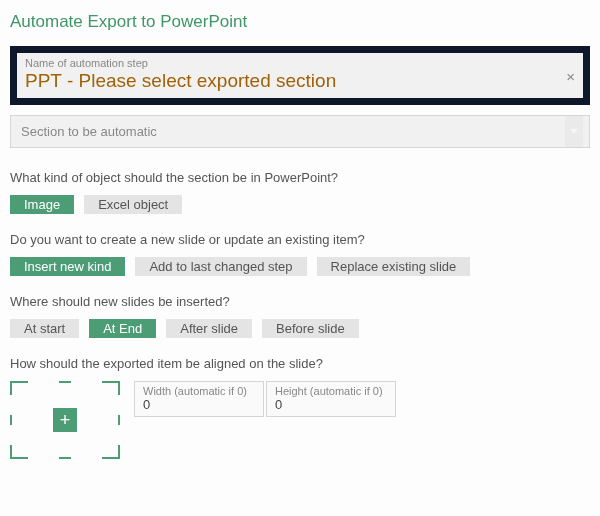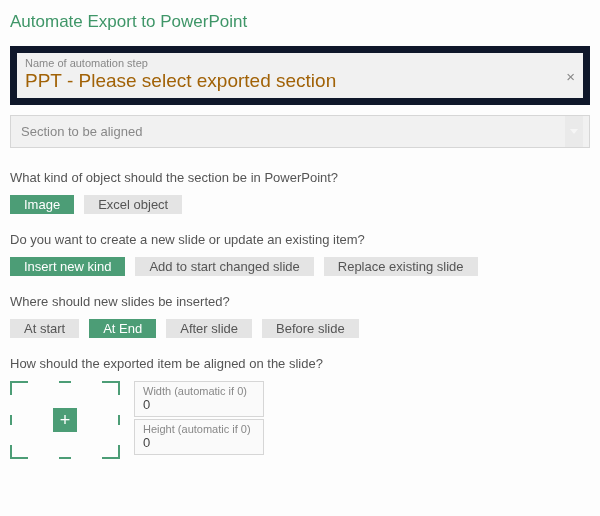--- a/index.html
+++ b/index.html
@@ -118,21 +118,21 @@
   .center-box {
     position: absolute;
     top: 50%; left: 50%;
     transform: translate(-50%, -50%);
     width: 24px; height: 24px;
     background: #4c9d76;
     display: flex; align-items: center; justify-content: center;
     cursor: pointer;
   }
   .center-box span { color: #fff; font-size: 18px; line-height: 1; font-weight: 300; }
-  .dim-col { display: flex; flex-direction: column; gap: 2px; }
+  .dim-col { display: flex; flex-direction: row; gap: 2px; }
   .dim-box {
     border: 1px solid #d6d6d6;
     background: #fafafa;
     padding: 3px 8px 4px 8px;
     width: 130px;
   }
   .dim-label { font-size: 11px; color: #888; }
   .dim-val {
     font-size: 13px; color: #444; border: none; background: transparent;
     width: 100%; outline: none; font-family: inherit;
@@ -143,38 +143,38 @@
 
 <div class="title">Automate Export to PowerPoint</div>
 
 <div class="field-box">
   <div class="field-label">Name of automation step</div>
   <input class="field-value" value="PPT - Please select exported section" style="">
   <span class="clear-x">×</span>
 </div>
 
 <div class="dropdown">
-  <span>Section to be aligned</span>
+  <span>Section to be automatic</span>
   <span class="dropdown-caret">
     <svg viewBox="0 0 8 5">
         <path d="M0 0 L4 5 L8 0 Z"></path>
       </svg>
   </span>
 </div>
 
 <div class="question">What kind of object should the section be in PowerPoint?</div>
 <div class="btn-row">
   <button class="btn sel">Image</button>
   <button class="btn">Excel object</button>
 </div>
 
 <div class="question">Do you want to create a new slide or update an existing item?</div>
 <div class="btn-row">
   <button class="btn sel">Insert new kind</button>
-  <button class="btn">Add to start changed slide</button>
+  <button class="btn">Add to last changed step</button>
   <button class="btn">Replace existing slide</button>
 </div>
 
 <div class="question">Where should new slides be inserted?</div>
 <div class="btn-row">
   <button class="btn">At start</button>
   <button class="btn sel">At End</button>
   <button class="btn">After slide</button>
   <button class="btn">Before slide</button>
 </div>

